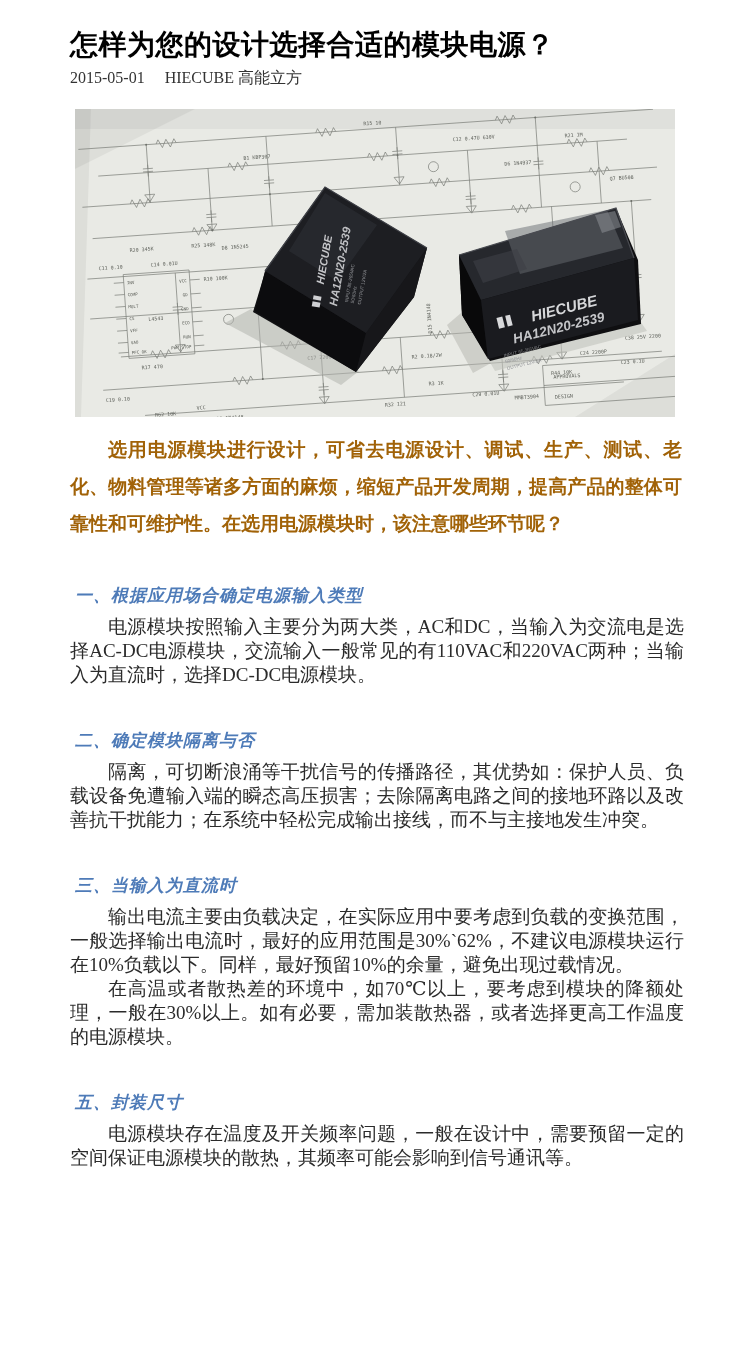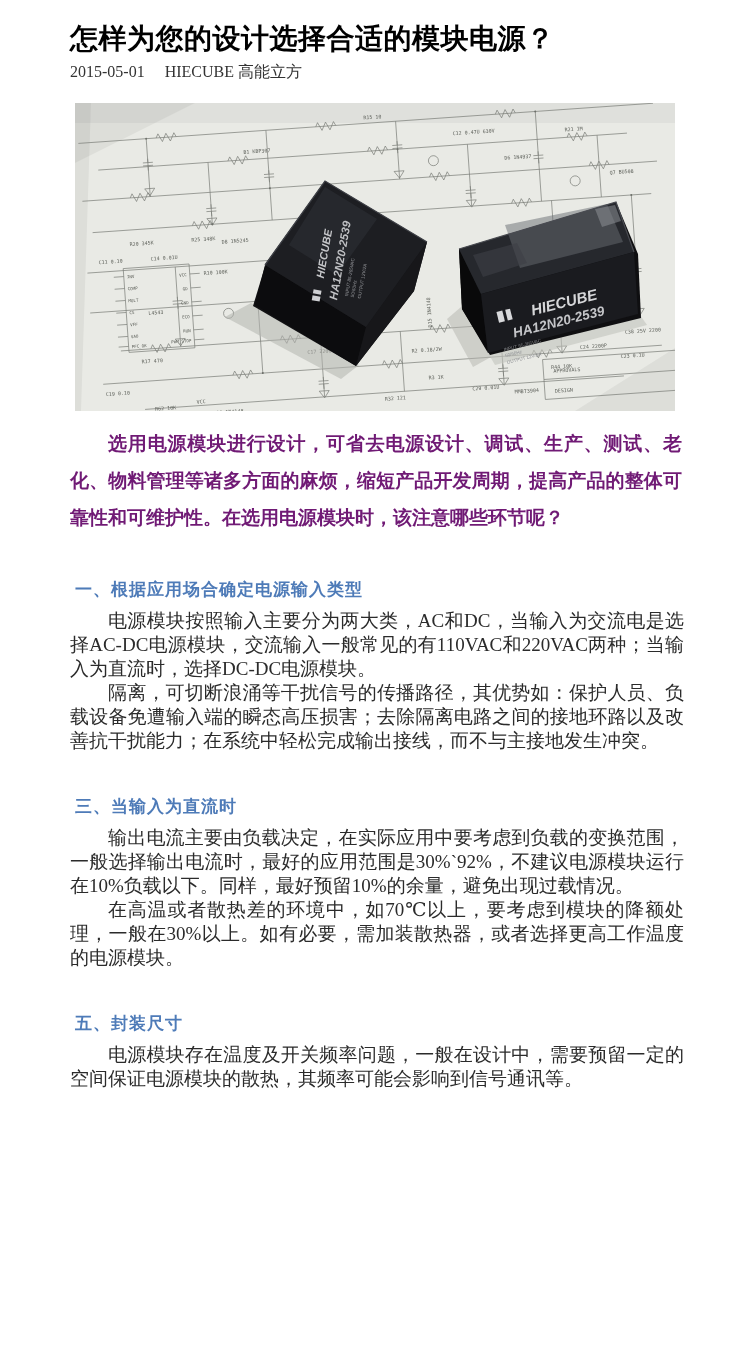--- a/index.html
+++ b/index.html
@@ -1,25 +1,25 @@
 <!DOCTYPE html>
 <html><head>
 <meta charset="utf-8">
 <style>
   html,body{margin:0;padding:0;background:#ffffff;}
   body{width:750px;font-family:"Liberation Serif","DejaVu Serif",serif;color:#222;}
   .page{width:750px;padding-top:6px;}
-  .title{font-size:28px;font-weight:bold;color:#000;margin:14px 68px 4px 70px;letter-spacing:0.5px;}
+  .title{font-size:28px;font-weight:bold;color:#000;margin:20px 68px 4px 70px;letter-spacing:0.5px;}
   .meta{font-size:16px;color:#333;margin:4px 68px 0 70px;font-family:"Liberation Serif","DejaVu Serif",serif;}
   .meta .brand{margin-left:20px;}
   .photo-wrap{width:600px;height:308px;margin:20px 0 0 75px;position:relative;overflow:hidden;}
   .photo-wrap svg{display:block;}
-  .intro{margin:14px 68px 0 70px;font-size:19px;line-height:37px;font-weight:bold;color:#701a75;text-align:justify;text-indent:2em;}
+  .intro{margin:14px 68px 0 70px;font-size:19px;line-height:37px;font-weight:bold;color:#a16207;text-align:justify;text-indent:2em;}
   .section{margin:0;}
-  .section .sec-head{font-size:17px;font-weight:bold;color:#4e7bb8;margin:42px 68px 8px 75px;letter-spacing:1px;}
+  .section .sec-head{font-size:17px;font-weight:bold;color:#4e7bb8;margin:42px 68px 8px 75px;letter-spacing:1px;font-style:italic;}
   .section .sec-body{margin:0 66px 0 70px;font-size:19px;line-height:24px;color:#2b2b2b;text-align:justify;text-indent:2em;}
   .schem-label{font-family:"DejaVu Sans Mono",monospace;font-size:5px;fill:#60635d;}
   .schem-label-sm{font-family:"DejaVu Sans Mono",monospace;font-size:4.2px;fill:#60635d;}
   .mod-brand{font-family:"Liberation Sans","DejaVu Sans",sans-serif;font-weight:bold;font-style:italic;}
   .mod-tiny{font-family:"Liberation Sans","DejaVu Sans",sans-serif;}
 </style>
 </head>
 <body>
 
 <div class="page">
@@ -233,26 +233,27 @@
   </div>
 
   <p class="intro">选用电源模块进行设计，可省去电源设计、调试、生产、测试、老化、物料管理等诸多方面的麻烦，缩短产品开发周期，提高产品的整体可靠性和可维护性。在选用电源模块时，该注意哪些环节呢？</p>
 
   <div class="section">
     <h2 class="sec-head">一、根据应用场合确定电源输入类型</h2>
     <p class="sec-body">电源模块按照输入主要分为两大类，AC和DC，当输入为交流电是选择AC-DC电源模块，交流输入一般常见的有110VAC和220VAC两种；当输入为直流时，选择DC-DC电源模块。</p>
   </div>
 
   <div class="section">
+    <h2 class="sec-head">二、确定模块隔离与否</h2>
     <p class="sec-body">隔离，可切断浪涌等干扰信号的传播路径，其优势如：保护人员、负载设备免遭输入端的瞬态高压损害；去除隔离电路之间的接地环路以及改善抗干扰能力；在系统中轻松完成输出接线，而不与主接地发生冲突。</p>
   </div>
 
   <div class="section">
     <h2 class="sec-head">三、当输入为直流时</h2>
-    <p class="sec-body">输出电流主要由负载决定，在实际应用中要考虑到负载的变换范围，一般选择输出电流时，最好的应用范围是30%`92%，不建议电源模块运行在10%负载以下。同样，最好预留10%的余量，避免出现过载情况。</p>
+    <p class="sec-body">输出电流主要由负载决定，在实际应用中要考虑到负载的变换范围，一般选择输出电流时，最好的应用范围是30%`62%，不建议电源模块运行在10%负载以下。同样，最好预留10%的余量，避免出现过载情况。</p>
   </div>
 
   <div class="section">
     <p class="sec-body">在高温或者散热差的环境中，如70℃以上，要考虑到模块的降额处理，一般在30%以上。如有必要，需加装散热器，或者选择更高工作温度的电源模块。</p>
   </div>
 
   <div class="section">
     <h2 class="sec-head">五、封装尺寸</h2>
     <p class="sec-body">电源模块存在温度及开关频率问题，一般在设计中，需要预留一定的空间保证电源模块的散热，其频率可能会影响到信号通讯等。</p>
   </div>

